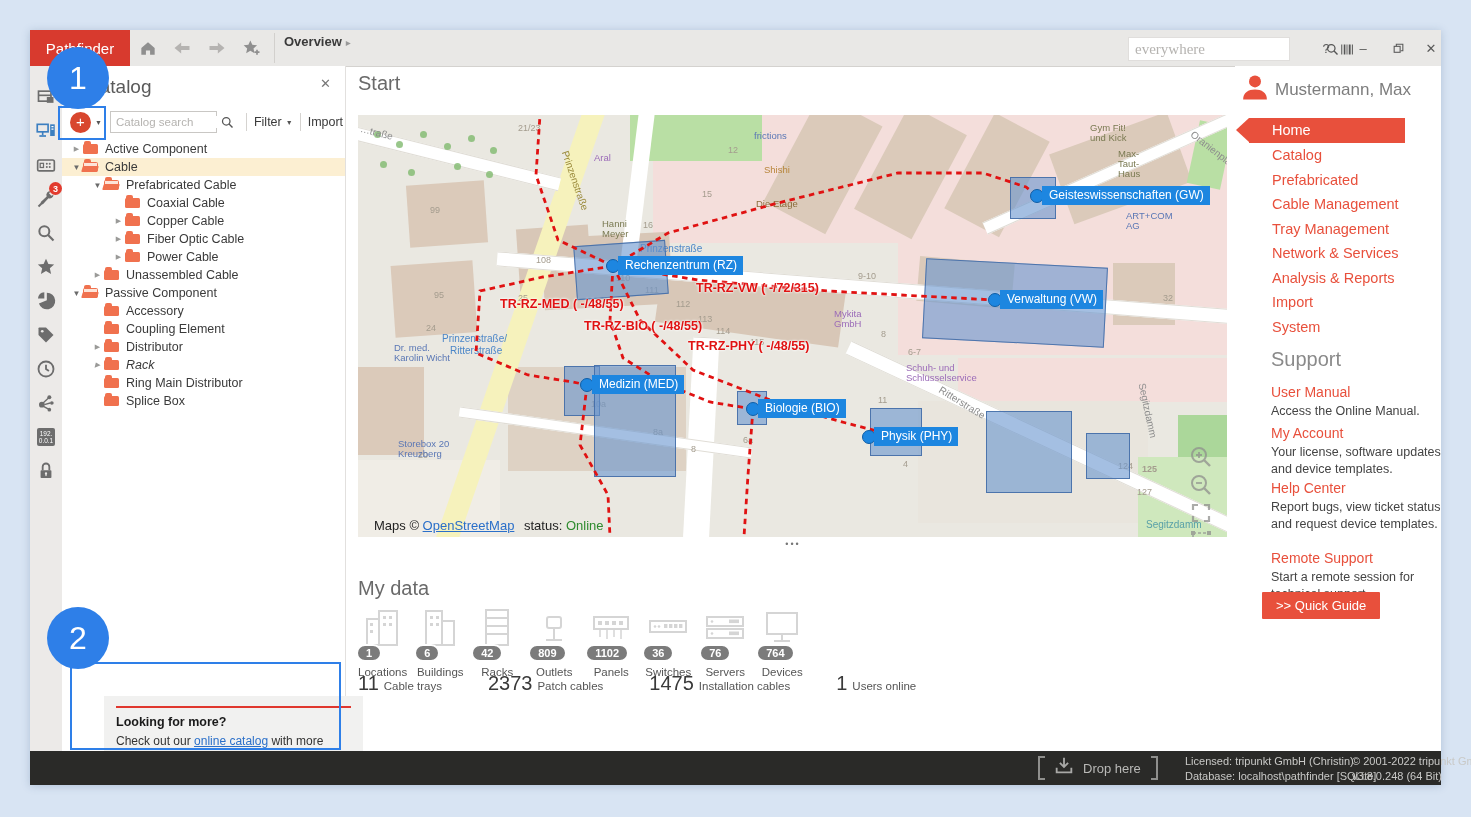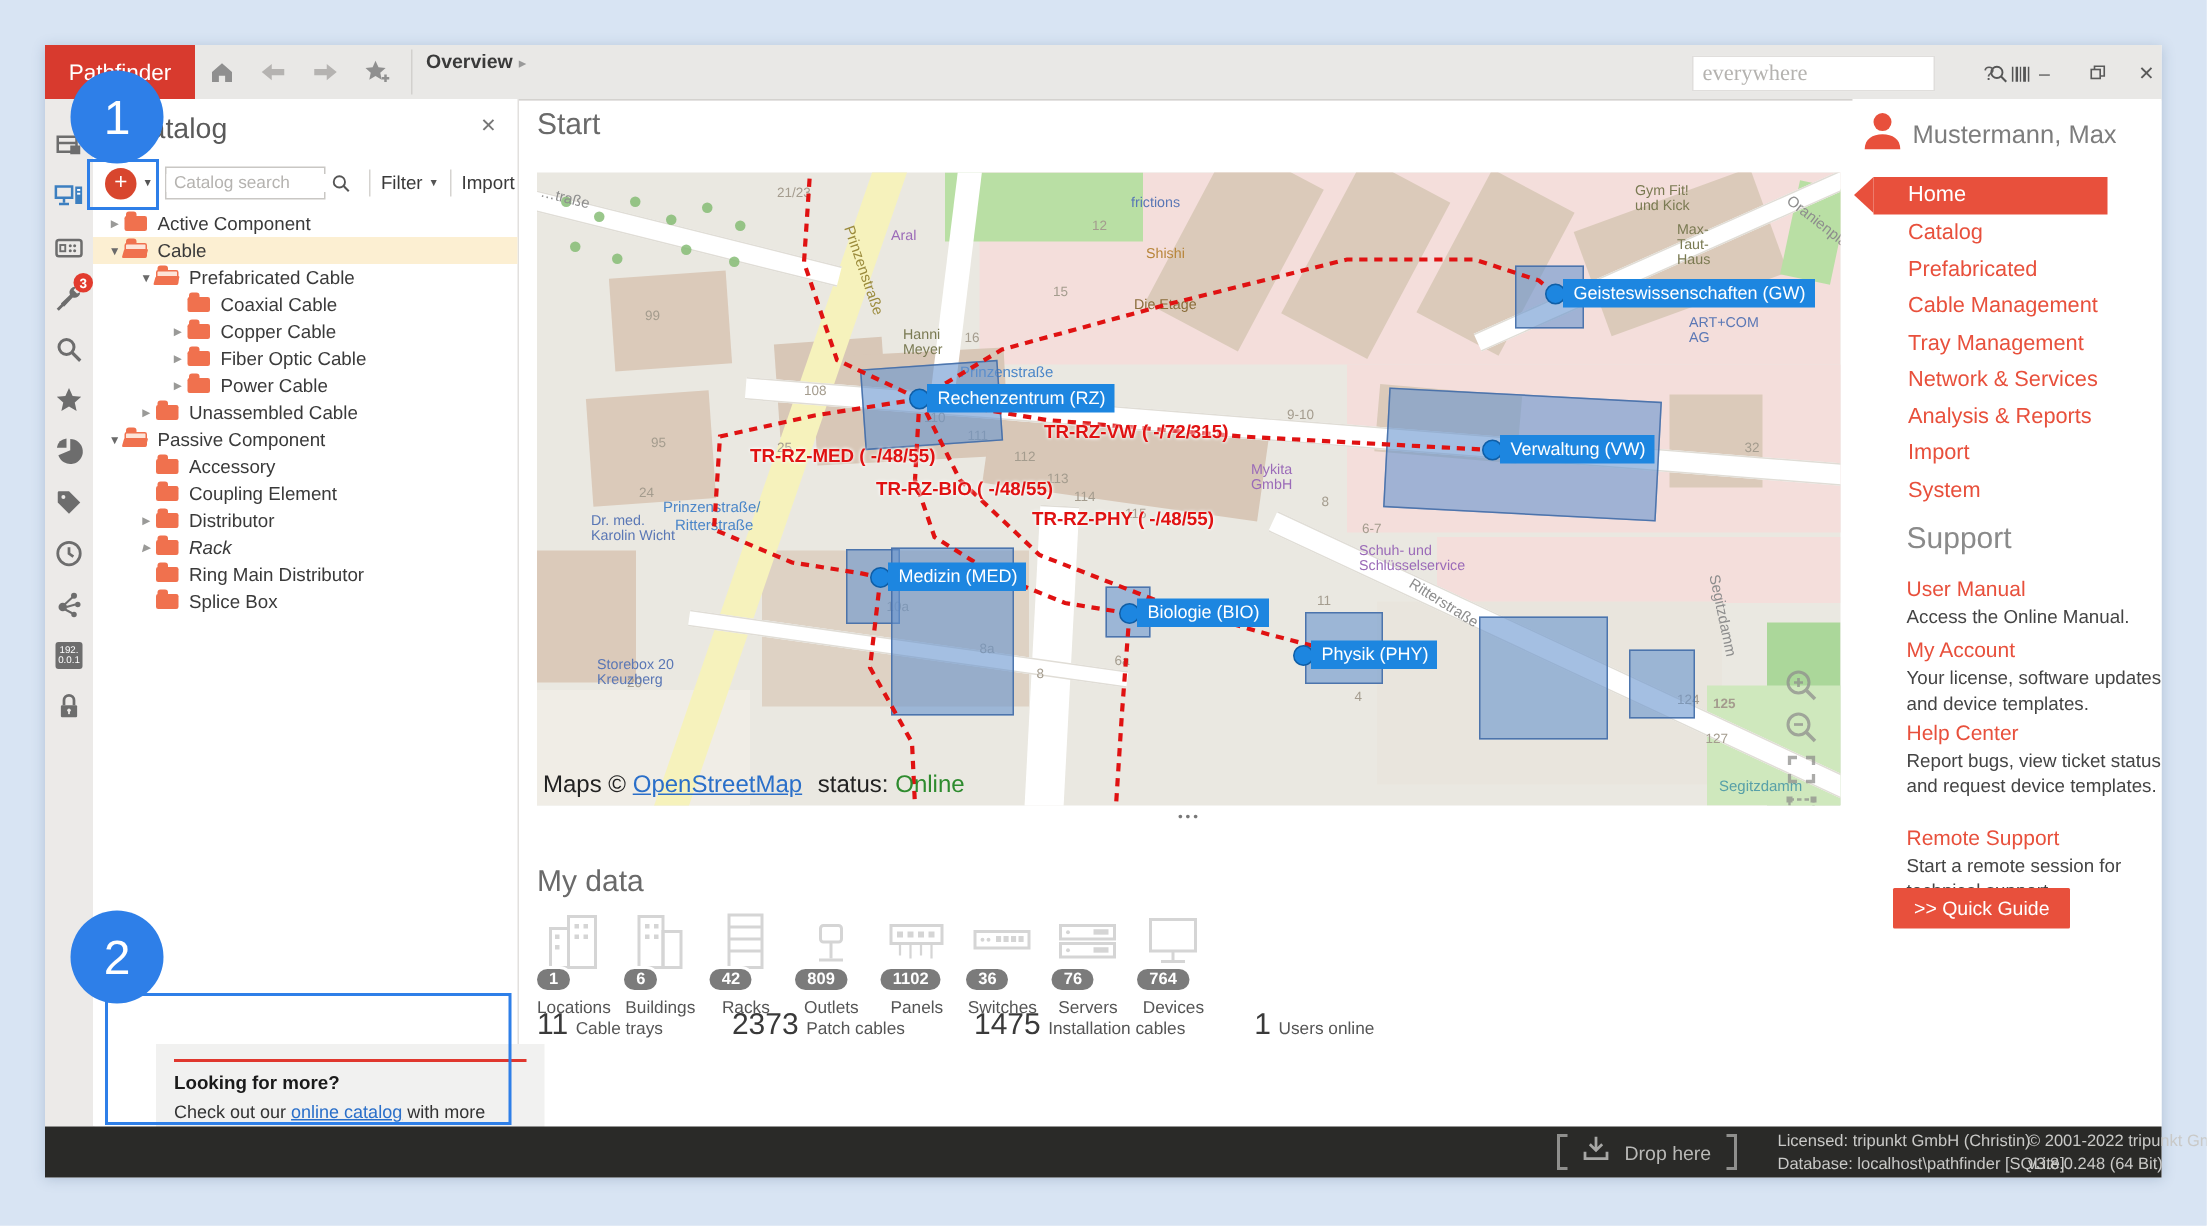--- a/index.html
+++ b/index.html
@@ -67,21 +67,21 @@
   .bld{position:absolute;background:rgba(103,148,206,.60);border:1px solid rgba(62,105,165,.85);box-sizing:border-box;}
   .stlab,.poilab,.numlab{position:absolute;white-space:nowrap;}
   .stlab{font-size:10px;}
   .poilab{font-size:9.5px;line-height:10px;white-space:normal;}
   .numlab{font-size:9px;color:#a49c8e;}
   .rlab{position:absolute;font-size:12.5px;font-weight:bold;color:#e01212;white-space:nowrap;
     text-shadow:0 0 2px #fff,0 0 3px #fff;pointer-events:auto;}
   .marker{position:absolute;display:flex;align-items:center;pointer-events:auto;}
   .mdot{width:14px;height:14px;border-radius:50%;background:#1d86e0;border:1px solid #0f5ea6;box-sizing:border-box;}
   .mlab{margin-left:-2px;background:#1d86e0;color:#fff;font-size:12px;padding:2px 6px 3px 7px;white-space:nowrap;}
-  #map-attr{position:absolute;left:4px;bottom:4px;font-size:16px;color:#222;pointer-events:auto;}
+  #map-attr{position:absolute;left:16px;bottom:4px;font-size:13px;color:#222;pointer-events:auto;}
   #map-attr a{color:#2a6fc9;text-decoration:underline;}
   #map-attr .online{color:#2e8b2e;}
   .mctrl{position:absolute;right:14px;width:24px;height:24px;opacity:.75;pointer-events:auto;}
   #dots-handle{position:absolute;left:728px;top:509px;width:70px;text-align:center;font-size:9px;color:#777;letter-spacing:2px;}
   #mydata-title{position:absolute;left:328px;top:547px;font-size:20px;color:#6a6a6a;font-weight:400;}
   #tiles{position:absolute;left:328px;top:577px;display:flex;align-items:flex-end;}
   .tile{display:flex;flex-direction:column;align-items:center;margin-right:9px;position:relative;}
   .tile .ticon{width:48px;height:42px;display:flex;align-items:flex-end;justify-content:center;}
   .tile .pill{position:absolute;left:-2px;bottom:16px;background:#7b7b7b;color:#fff;font-size:11px;font-weight:bold;
     padding:1px 8px;border-radius:9px;border:2px solid #fff;}

